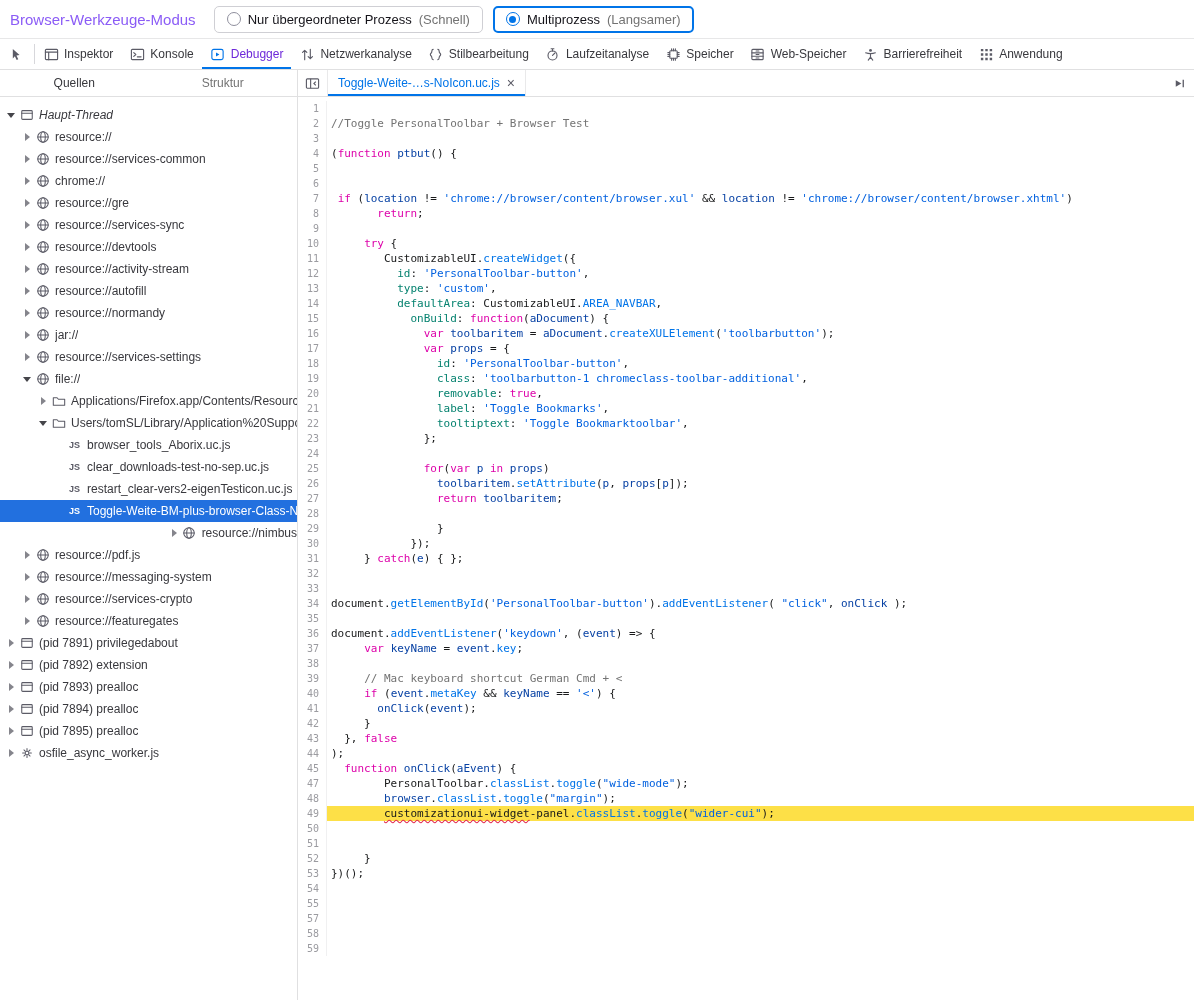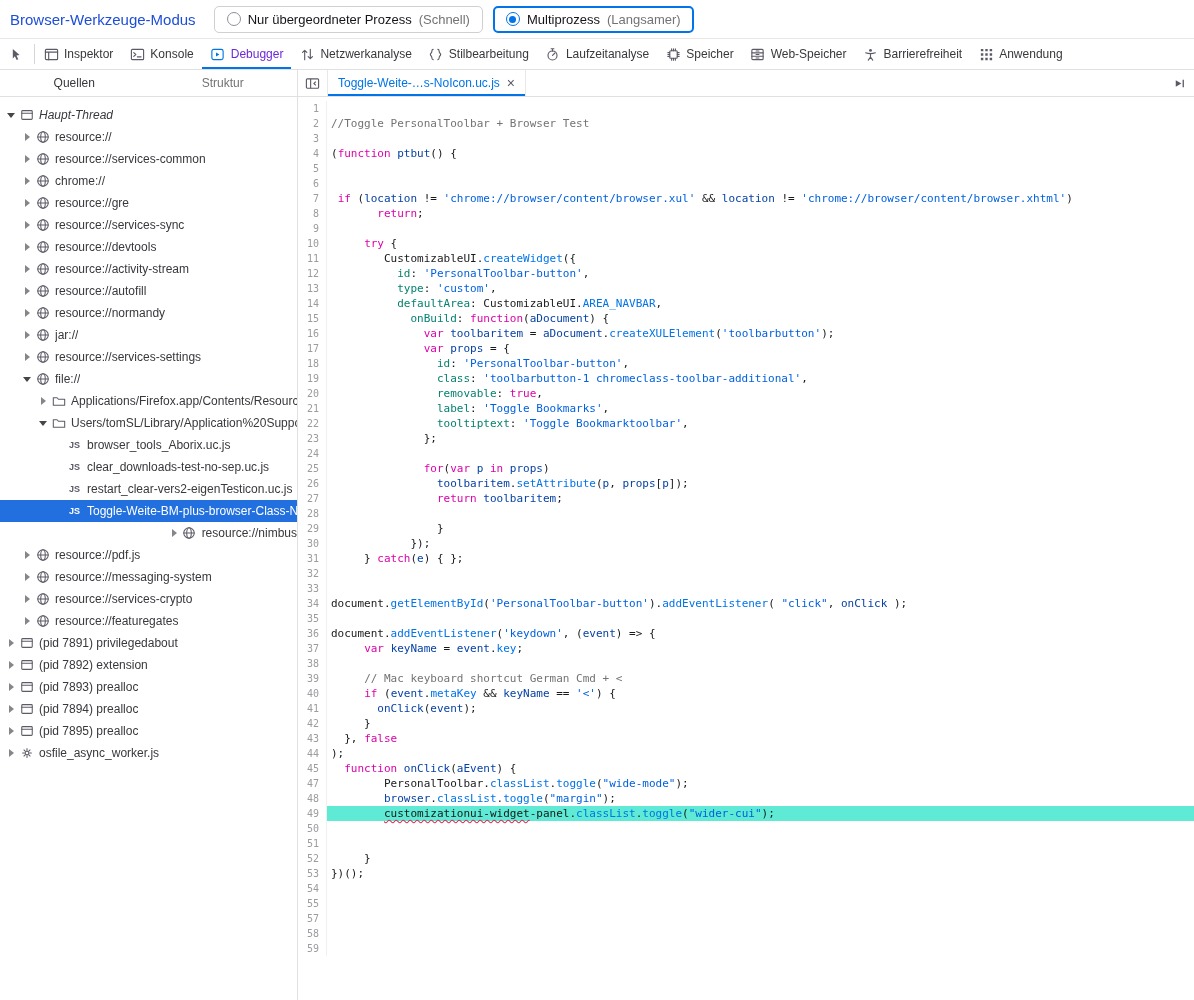--- a/index.html
+++ b/index.html
@@ -2,21 +2,21 @@
 <html><head>
 <meta charset="utf-8">
 <style>
   *{box-sizing:border-box;margin:0;padding:0}
   html,body{width:1194px;height:1000px;overflow:hidden;background:#fff;
     font-family:"Liberation Sans",sans-serif;color:#15141a}
 
   
   .row1{height:39px;display:flex;align-items:center;padding:0 10px;
     border-bottom:1px solid #e7e7e8;background:#fff}
-  .title{font-size:15px;color:#1d4ed8;white-space:nowrap}
+  .title{font-size:15px;color:#8b5cf6;white-space:nowrap}
   .modes{display:flex;gap:10px;margin-left:18px}
   .mode-box{height:27px;border:1px solid #cfcfd4;border-radius:5px;display:flex;
     align-items:center;gap:7px;padding:0 12px;background:#fff;cursor:default;
     white-space:nowrap;font-size:13px}
   .mode-box.selected{border:2px solid #0074e8;padding:0 11px}
   .radio{width:14px;height:14px;border:1px solid #8f8f9d;border-radius:50%;
     position:relative;background:#fff;flex:none}
   .mode-box.selected .radio{border-color:#0074e8}
   .mode-box.selected .radio::after{content:"";position:absolute;inset:2.5px;
     border-radius:50%;background:#0074e8}
@@ -75,21 +75,21 @@
   .close-x{color:#5b5b66;font-size:14px;line-height:1}
   .tabbar-spacer{flex:1}
 
   .code{flex:1;overflow:hidden;padding-top:4px;
     font-family:"DejaVu Sans Mono","Liberation Mono",monospace;
     font-size:11px;line-height:15px}
   .code-line{display:flex;height:15px}
   .gutter{width:29px;flex:none;text-align:right;padding-right:7px;color:#9b9ba0;
     font-size:10px;cursor:default;border-right:1px solid #f0f0f1}
   .line-content{flex:1;white-space:pre;padding-left:4px;color:#18191a}
-  .error-line .line-content{background:#5eead4}
+  .error-line .line-content{background:#fde047}
 
   
   .tok-c{color:#737373}
   .tok-k{color:#dd00a9}
   .tok-s{color:#0060df}
   .tok-f{color:#0074e8}
   .tok-v{color:#0842a4}
   .tok-o{color:#05826f}
   .tok-e{color:#18191a;text-decoration:underline;text-decoration-style:wavy;
     text-decoration-color:#e22850;text-decoration-skip-ink:none;

